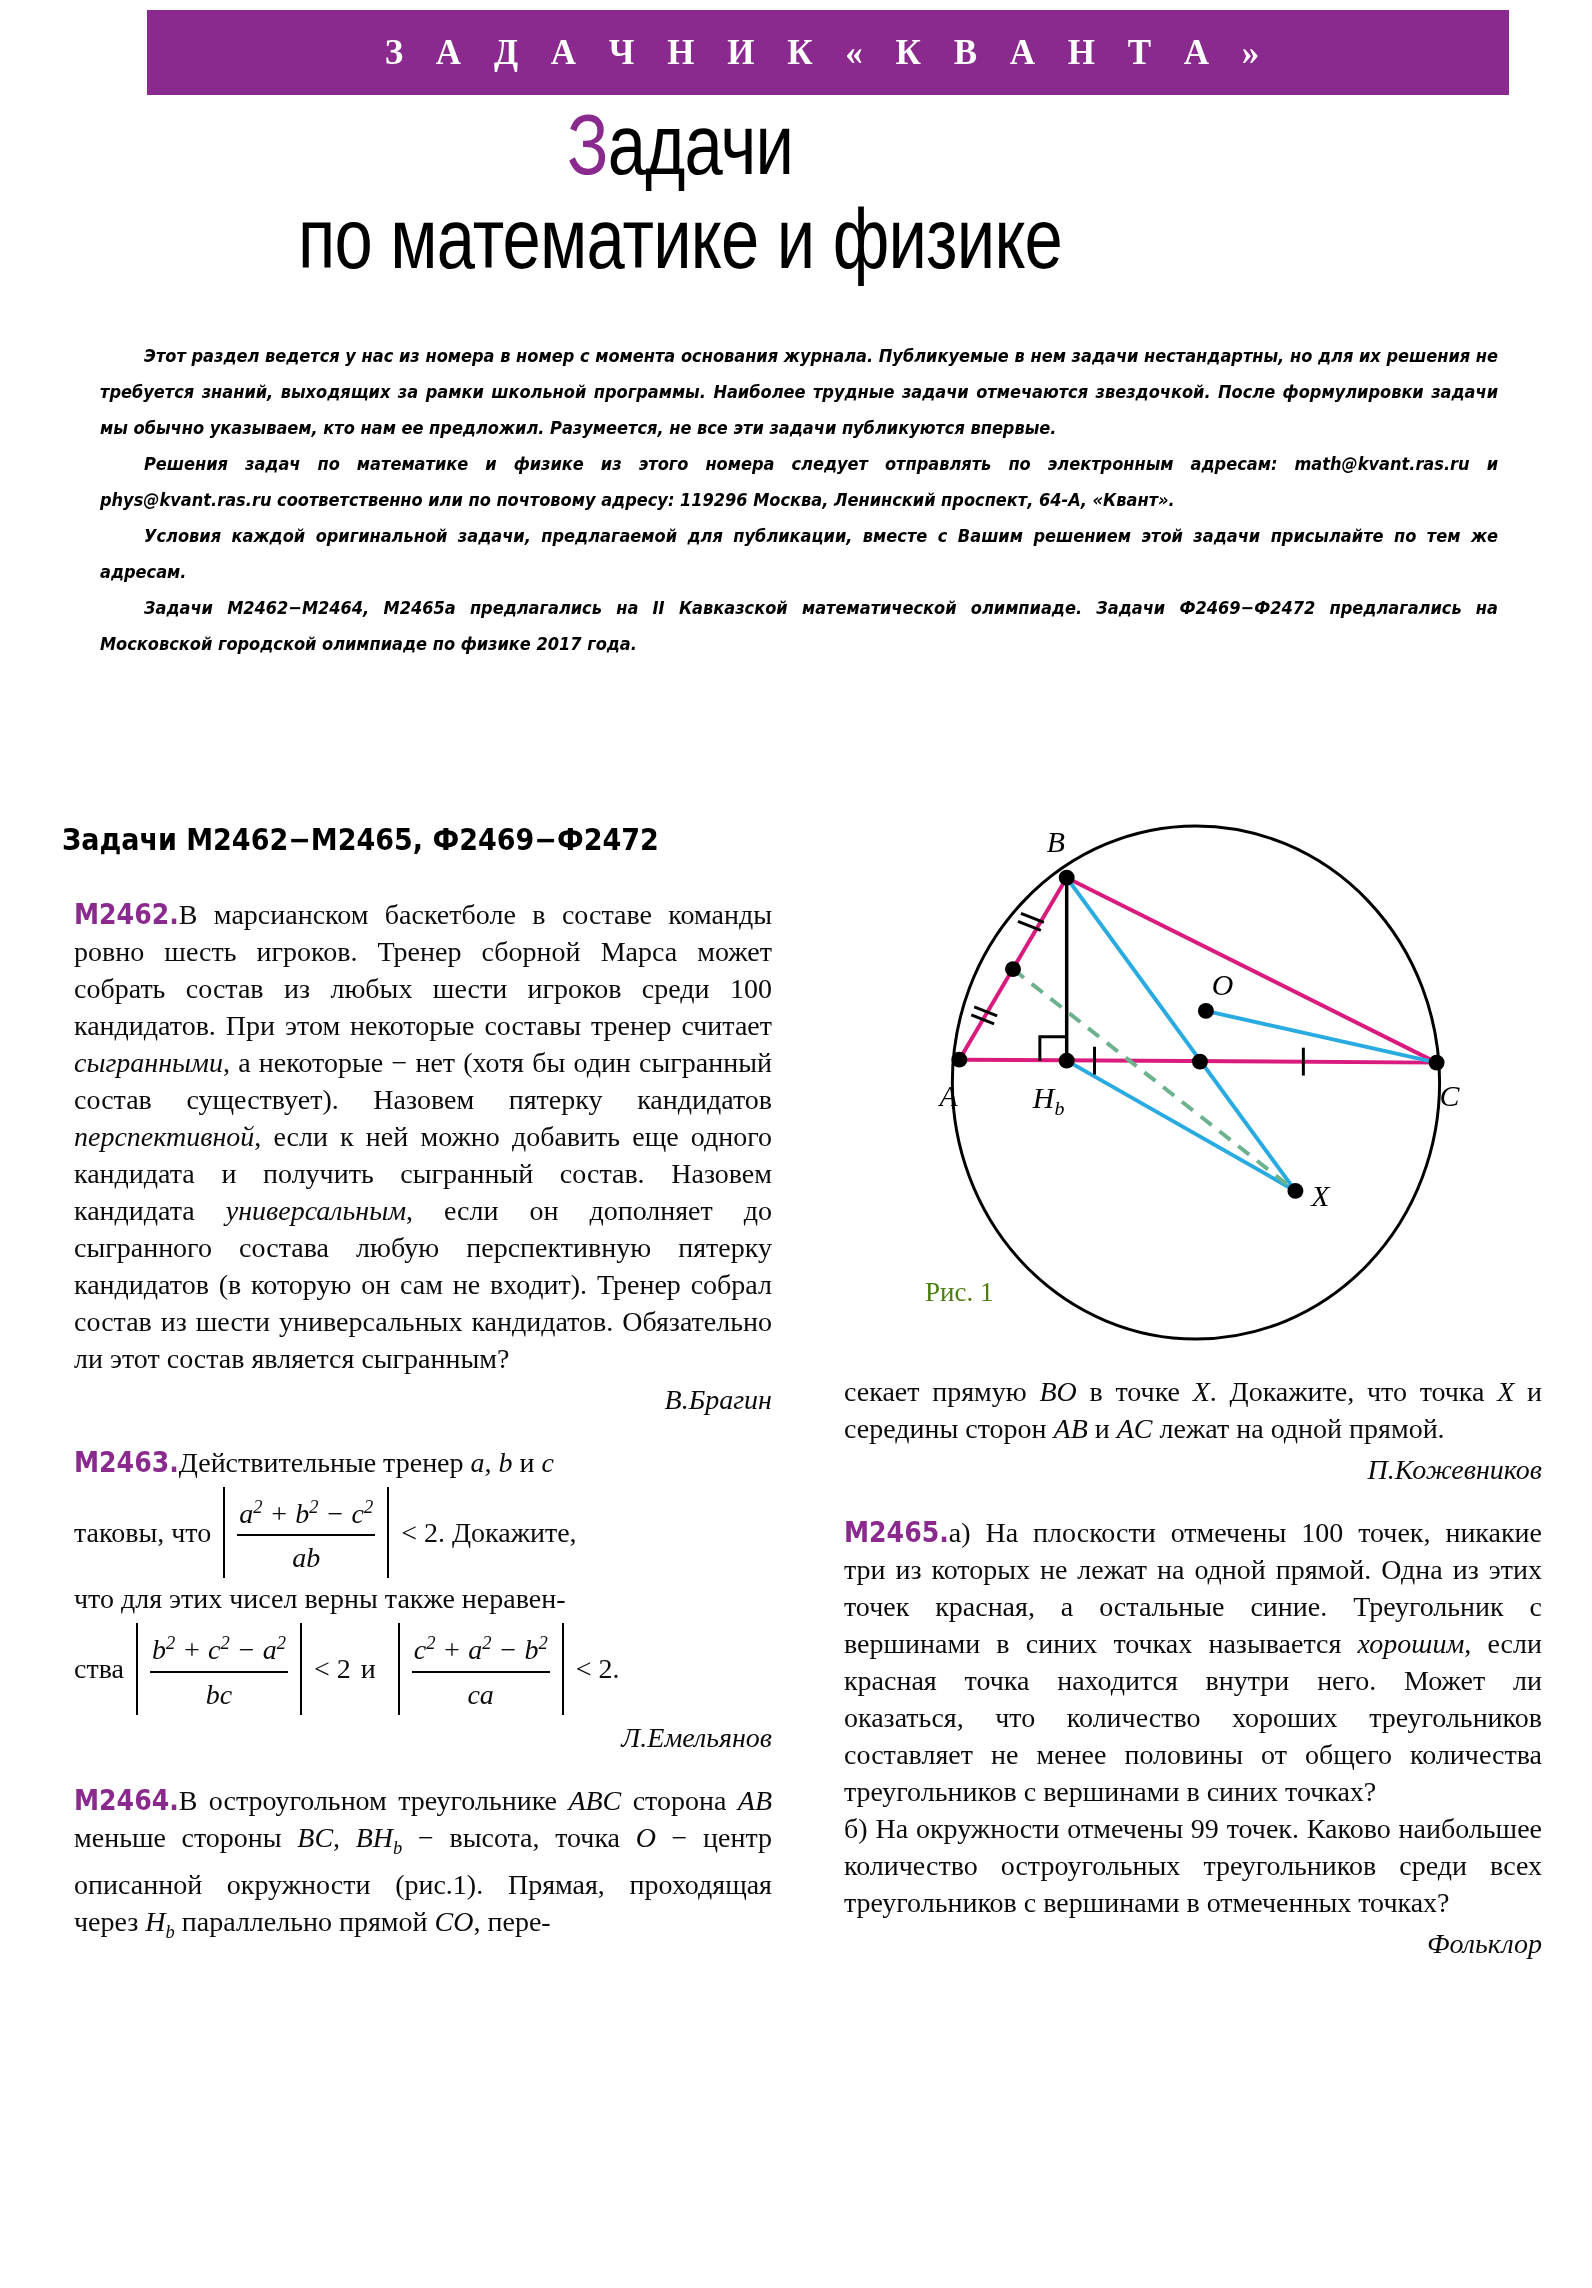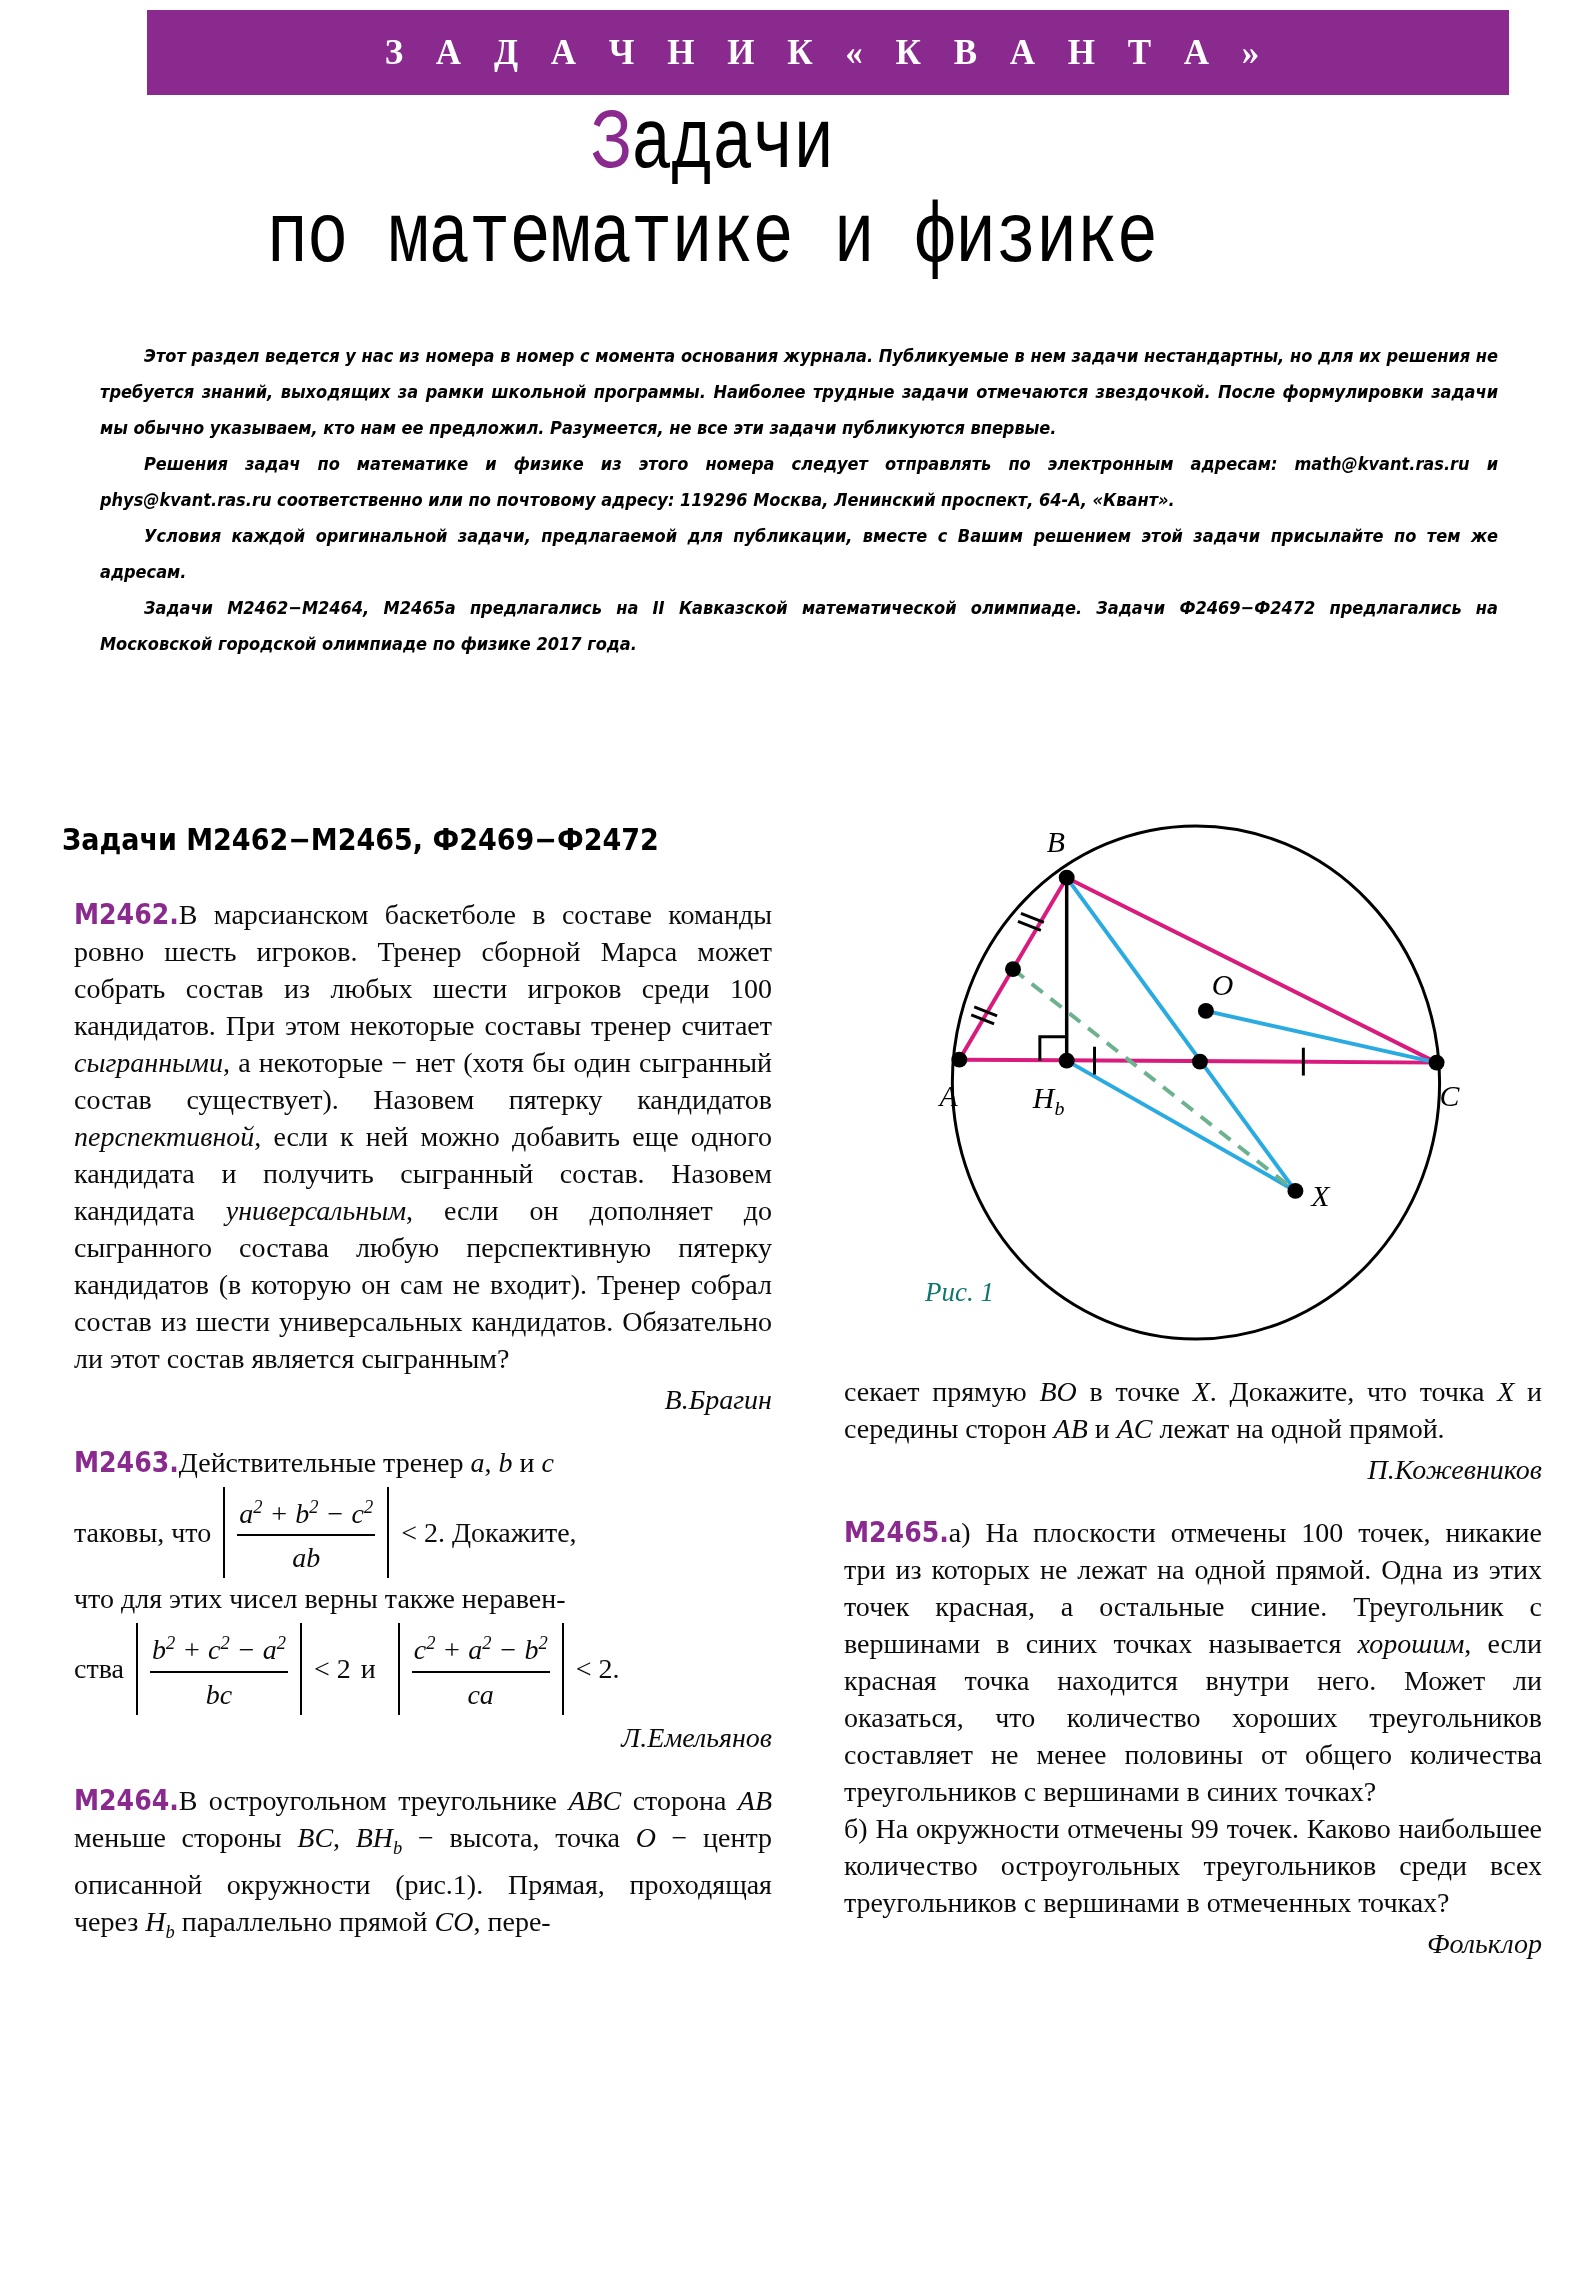--- a/index.html
+++ b/index.html
@@ -26,23 +26,22 @@
     font-size:35px;
     font-weight:700;
     letter-spacing:12px;
     white-space:nowrap;
   }
 
   
   .title-wrap{
     position:absolute;left:0;top:100px;width:1360px;
     text-align:center;
-    font-family:Liberation Mono, monospace;
+    font-family:Liberation Sans, sans-serif;
     font-weight:400;
-    margin-left:32px;
   }
   .title-line1{
     font-size:86px;line-height:88px;
     letter-spacing:-1px;
     font-stretch:condensed;
     transform:scaleX(0.80);
   }
   .title-line1 .accent{color:#8B2A8E;}
   .title-line2{
     font-size:86px;line-height:92px;
@@ -109,21 +108,21 @@
   sup.sq{font-size:0.66em;vertical-align:super;font-style:italic;}
   sub.sb{font-size:0.66em;vertical-align:sub;font-style:italic;}
 
   
   .figure{
     position:absolute;left:836px;top:816px;width:708px;height:537px;
   }
   .figcap{
     position:absolute;left:925px;top:1277px;
     font-family:"Liberation Serif", serif;
-    font-style:italic;font-size:27px;color:#0f766e;
+    font-size:27px;color:#4d7c0f;
   }
 </style>
 </head>
 <body>
 
 <div class="page">
 
   <div class="header-band">
     <div class="htext">З А Д А Ч Н И К   « К В А Н Т А »</div>
   </div>

